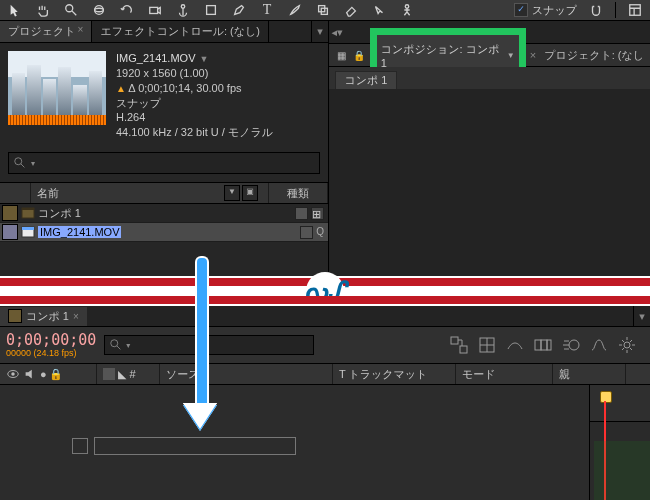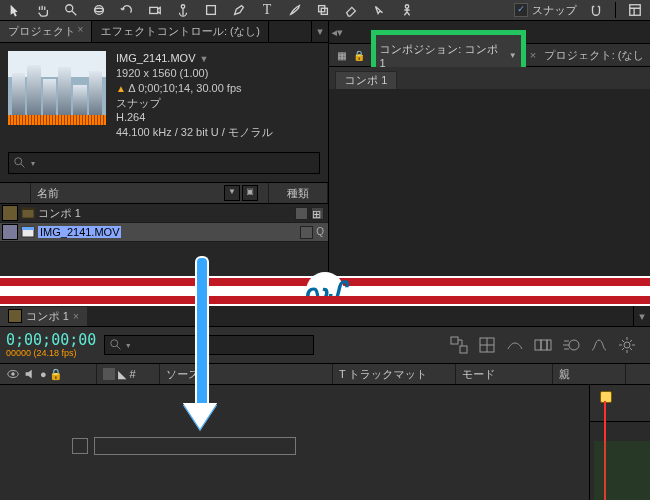--- a/index.html
+++ b/index.html
@@ -14,21 +14,21 @@
   .right-col{flex:1;display:flex;flex-direction:column}
   
   .tabbar{height:21px;background:#232323;display:flex;align-items:stretch;border-bottom:1px solid #000}
   .tab{padding:3px 8px;font-size:11px;color:#bdbdbd;border-right:1px solid #000;display:flex;align-items:flex-start;cursor:pointer}
   .tab.active{background:#383838}
   .tab .x{font-size:10px;color:#888;margin-left:2px}
   .tab-spacer{flex:1}
   .tab-arrow{width:16px;display:flex;align-items:center;justify-content:center;color:#888;border-left:1px solid #000}
   .tab-sub{height:22px;background:#303030;display:flex;align-items:center;gap:4px;padding:0 6px;border-bottom:1px solid #000}
   .lock-ic,.mini-ic{width:14px;height:14px;display:flex;align-items:center;justify-content:center;color:#bbb;font-size:10px}
-  .dd{background:#3a3a3a;border:5px solid #22c55e;height:16px;display:flex;align-items:center;padding:12px 4px;gap:4px;font-size:11px;color:#ccc}
+  .dd{background:#3a3a3a;border:7px solid #22c55e;height:16px;display:flex;align-items:center;padding:12px 4px;gap:4px;font-size:11px;color:#ccc}
   .dd .tri{font-size:8px;color:#aaa}
   .tab-chip{background:#3f3f3f;border:1px solid #262626;padding:1px 8px;font-size:11px;color:#ccc;margin:4px 0 0 6px;width:44px;text-align:center}
   
   .proj-body{padding:8px 8px 4px 8px;display:flex;gap:10px}
   .thumb{width:98px;height:74px;background:#cfcfcf;position:relative;overflow:hidden}
   .waveform{position:absolute;bottom:0;left:0;right:0;height:10px;background:repeating-linear-gradient(90deg,#ff7a00 0 2px,#a04400 2px 3px)}
   .building{position:absolute;inset:0;background:
      linear-gradient(180deg,#e6eef5 0 35%,#9ab4c6 35% 100%);
   }
   .bldgs{position:absolute;left:4px;bottom:10px;width:90px;height:52px;display:flex;gap:2px;align-items:flex-end}
@@ -64,21 +64,21 @@
   .divider::after{bottom:2px}
   .ss{position:absolute;left:50%;top:50%;transform:translate(-50%,-50%);color:#0369a1;font-size:26px;font-weight:bold;font-style:italic;background:#fff;border-radius:50%;width:34px;height:34px;display:flex;align-items:center;justify-content:center;font-family:Georgia,serif;box-shadow:0 0 0 2px #fff}
   
   .lower{height:195px;display:flex;flex-direction:column;position:relative}
   .tl-tabbar{height:20px;background:#232323;border-bottom:1px solid #000;display:flex;align-items:center}
   .tl-tab{background:#383838;padding:2px 8px;display:flex;align-items:center;gap:4px;font-size:11px}
   .tl-tab .sw{width:12px;height:12px;background:#6a5a32;border:1px solid #000}
   .tl-tab .x{color:#888;font-size:10px}
   .tl-tab-menu{margin-left:auto;width:16px;text-align:center;color:#888;border-left:1px solid #000;height:100%;display:flex;align-items:center;justify-content:center}
   .tl-row2{height:36px;background:#303030;border-bottom:1px solid #000;display:flex;align-items:center;padding:0 6px;gap:8px}
-  .timecode{font-family:monospace;font-size:15px;color:#5eead4;line-height:1}
+  .timecode{font-family:monospace;font-size:15px;color:#fca5a5;line-height:1}
   .frames{font-size:9px;color:#ff9b00}
   .tl-search{flex:0 0 200px;height:18px;background:#232323;border:1px solid #000;display:flex;align-items:center;padding:0 4px}
   .tl-icons{margin-left:auto;display:flex;gap:6px;align-items:center;padding-right:6px}
   .big-ic{width:22px;height:22px;display:flex;align-items:center;justify-content:center;color:#999}
   .tl-head{height:20px;background:#343434;border-bottom:1px solid #000;display:flex;align-items:center;font-size:11px;color:#c7c7c7}
   .tl-head .seg{padding:0 6px;border-right:1px solid #1b1b1b;height:100%;display:flex;align-items:center;gap:3px}
   .eye{width:14px;height:14px}
   .tl-body{flex:1;background:#2c2c2c;position:relative}
   .drop-row{position:absolute;left:72px;top:52px;display:flex;align-items:center;gap:6px}
   .drop-row .dchk{width:14px;height:14px;border:1px solid #777}

